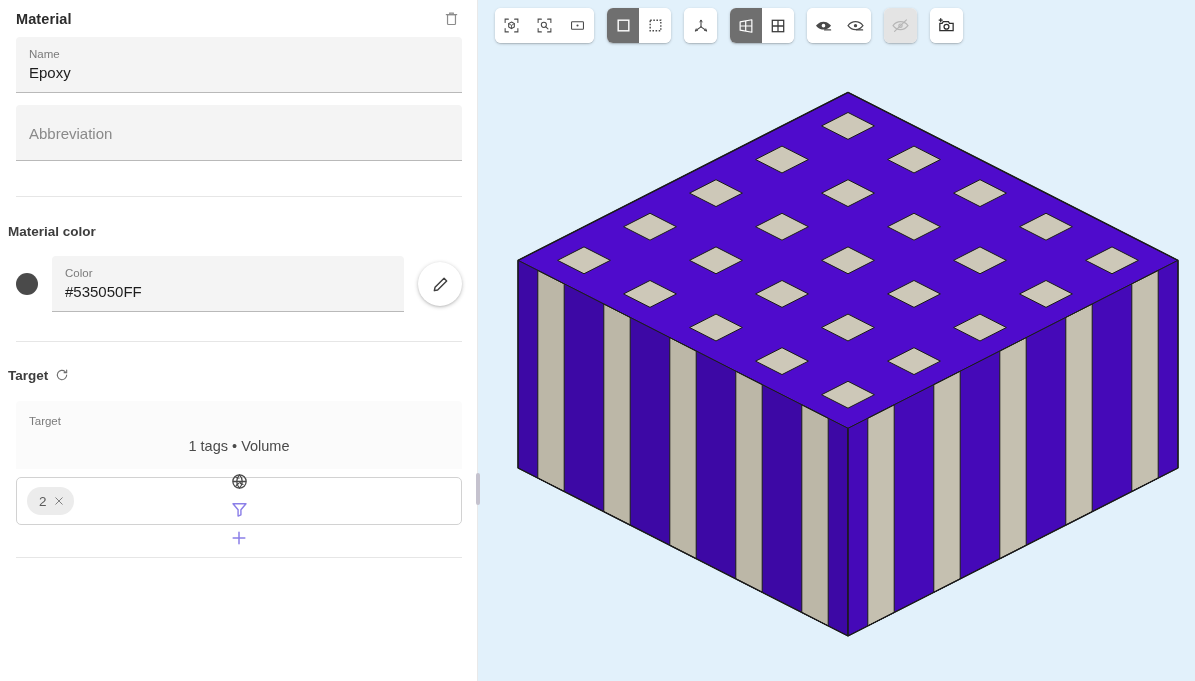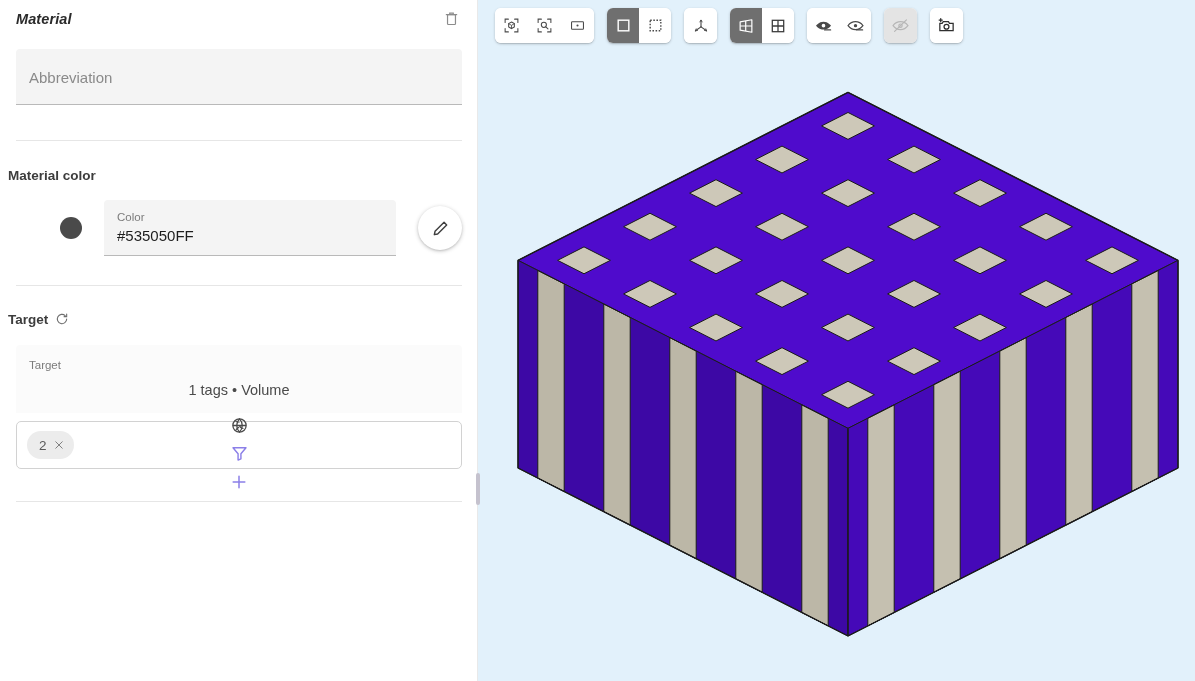--- a/index.html
+++ b/index.html
@@ -22,21 +22,20 @@
   }
   .panel-header {
     height: 37px;
     display: flex; align-items: center;
     padding: 0 14px 0 16px;
     position: relative;
   }
   .panel-title {
     font-size: 14.5px; font-weight: bold; color: #2b2b2b;
     letter-spacing: .1px;
-    font-style: italic;
   }
   .header-spacer { flex: 1; }
   .icon-btn {
     width: 26px; height: 26px;
     display: flex; align-items: center; justify-content: center;
     border-radius: 50%;
     cursor: pointer;
   }
 
   
@@ -72,22 +71,21 @@
     font-size: 13.5px; font-weight: bold; color: #3d3d3d;
     padding: 0 8px;
     display: flex; align-items: center; gap: 7px;
     height: 22px;
   }
 
   
   .color-row {
     display: flex; align-items: center;
     padding: 0 16px;
-    gap: 8px;
-    margin-left: 44px;
+    gap: 0;
   }
   .color-swatch {
     width: 22px; height: 22px; border-radius: 50%;
     flex: 0 0 22px;
     margin-right: 14px;
     cursor: pointer;
   }
   .color-field {
     flex: 1;
     background: #f4f4f4;
@@ -211,20 +209,24 @@
       <span class="header-spacer"></span>
       <span class="icon-btn">
         <svg class="ti" width="17" height="17" viewBox="0 0 24 24" fill="none" stroke="#8c8c8c" stroke-width="1.7">
           <path d="M4 6.5h16"></path>
             <path d="M9.5 6.5V4.5h5v2"></path>
           <rect x="6.4" y="6.5" width="11.2" height="14" rx="1.2"></rect>
         </svg>
       </span>
     </div>
 
+    <div class="field with-value">
+      <span class="field-label">Name</span>
+      <span class="field-value">Epoxy</span>
+    </div>
 
     <div class="gap-10"></div>
 
     <div class="field">
       <span class="field-placeholder">Abbreviation</span>
     </div>
 
     <div class="gap-10"></div>
 
 

